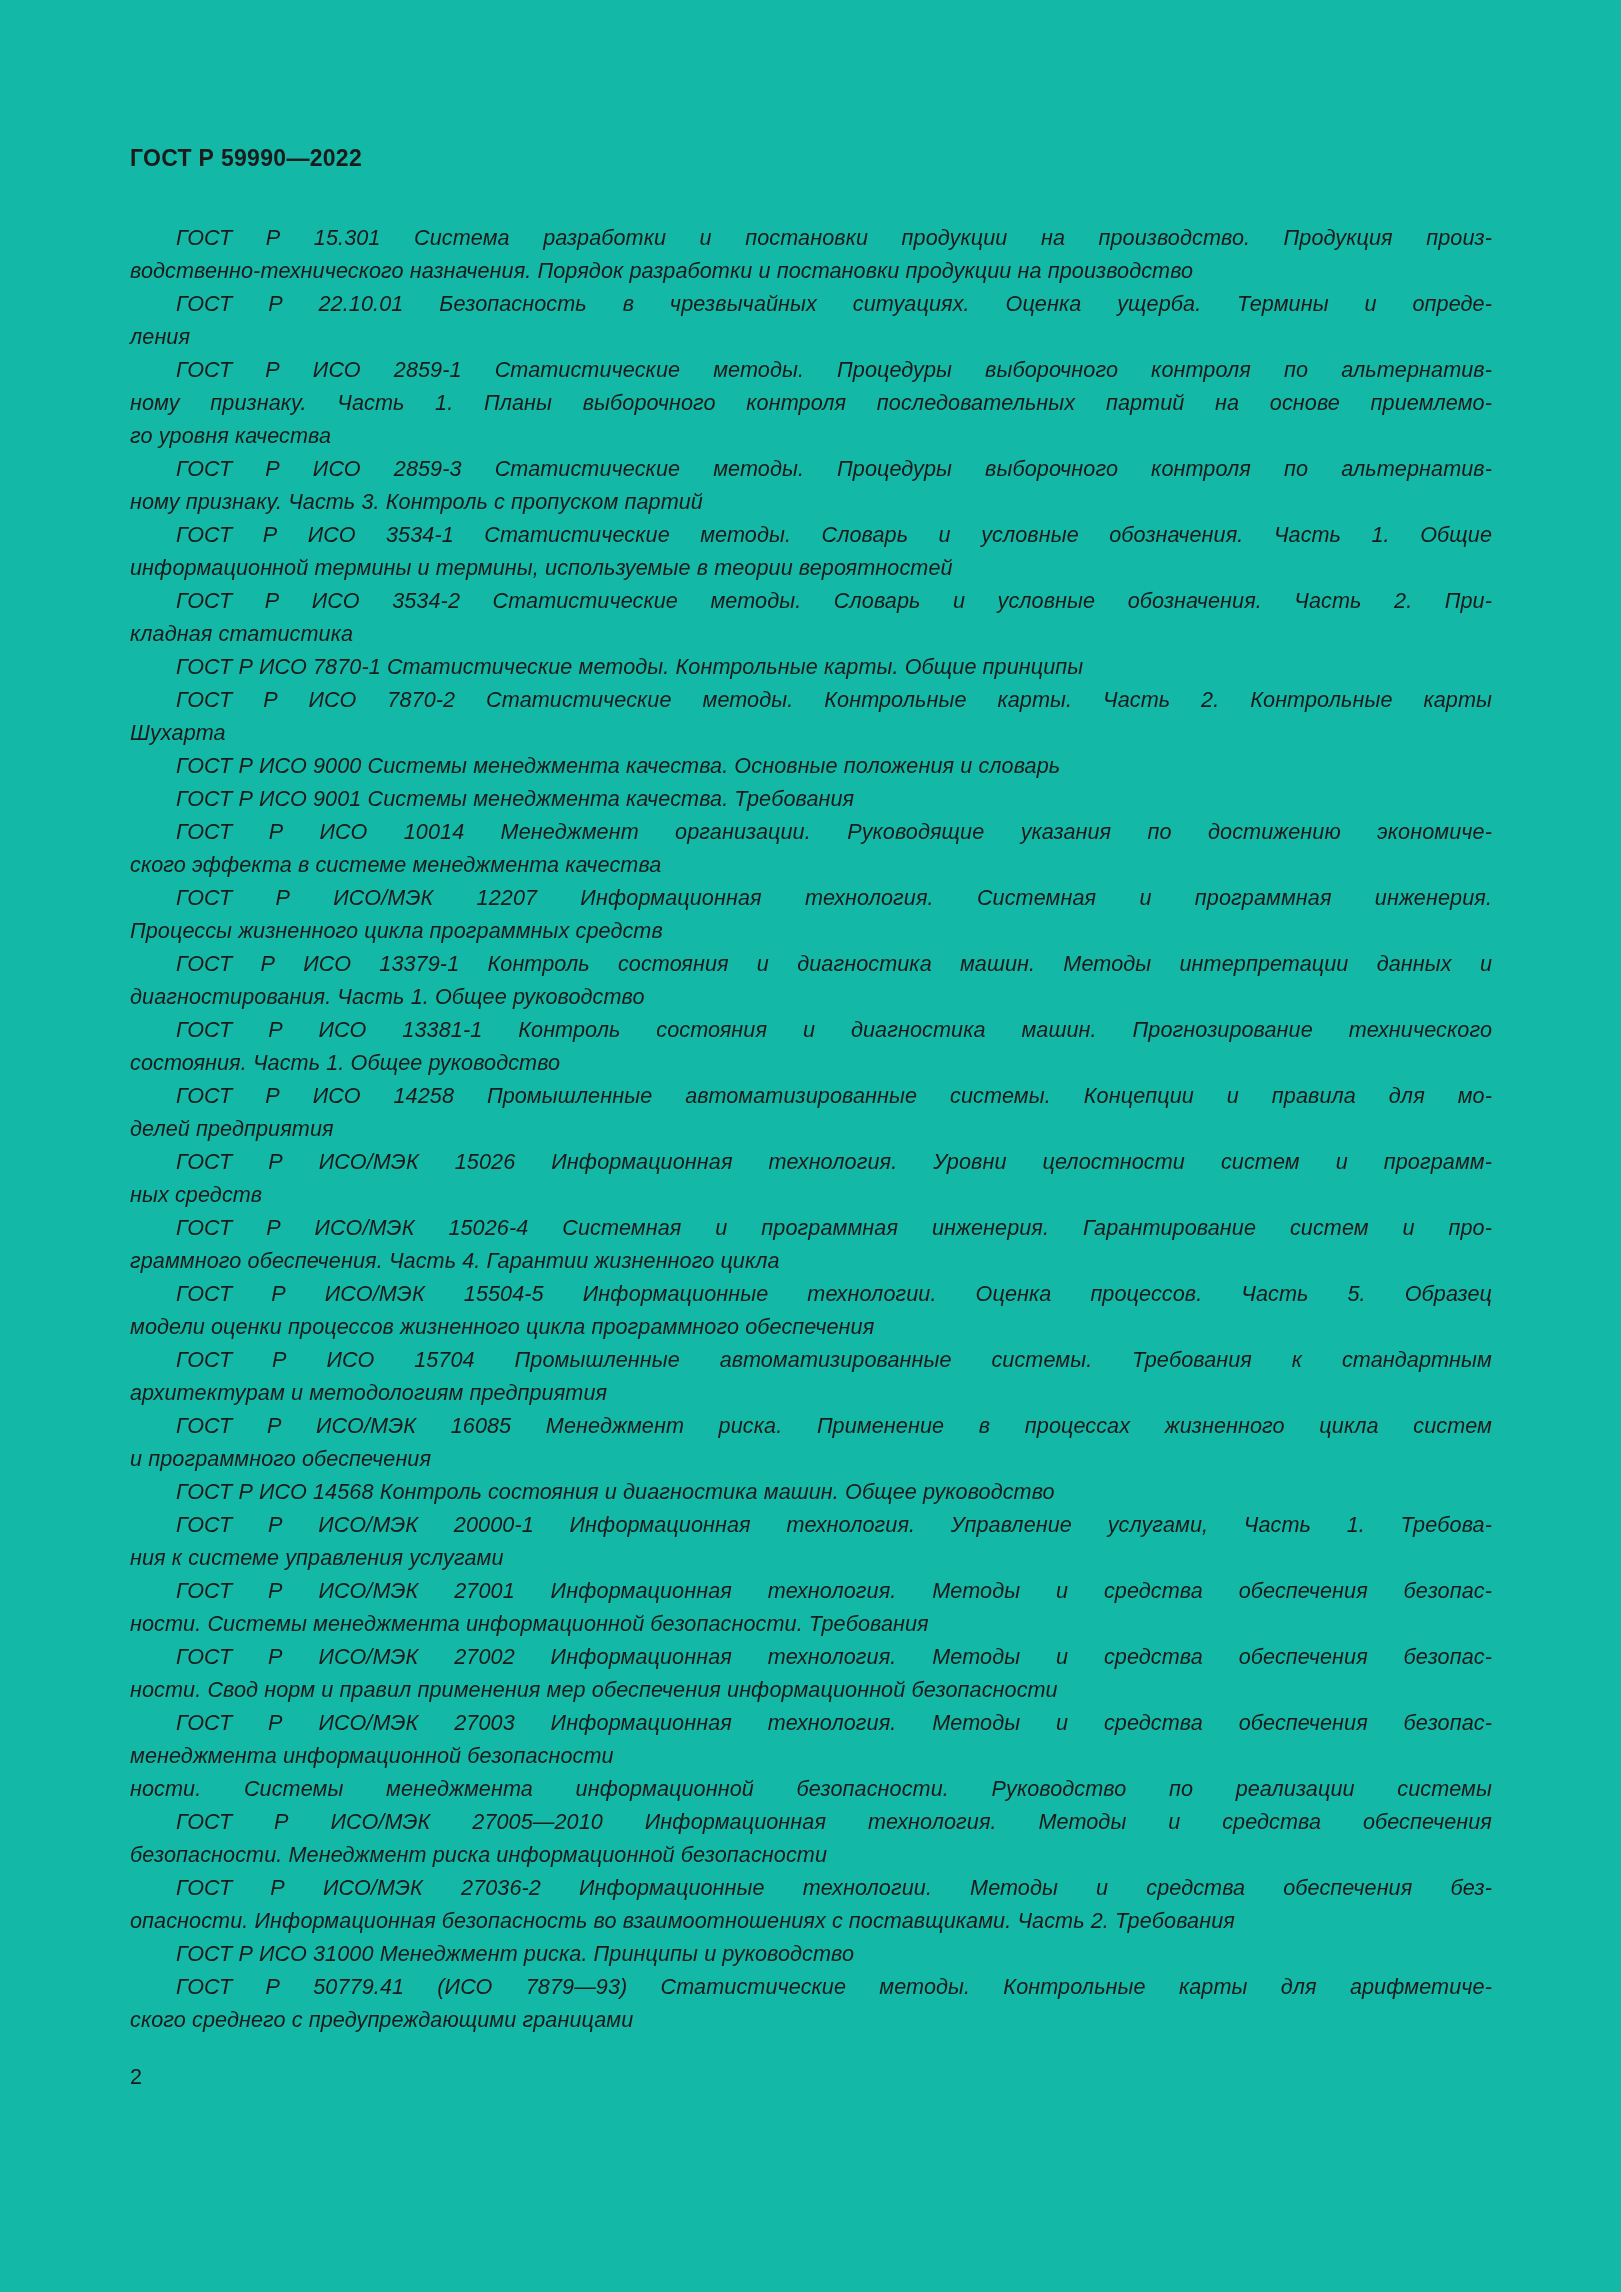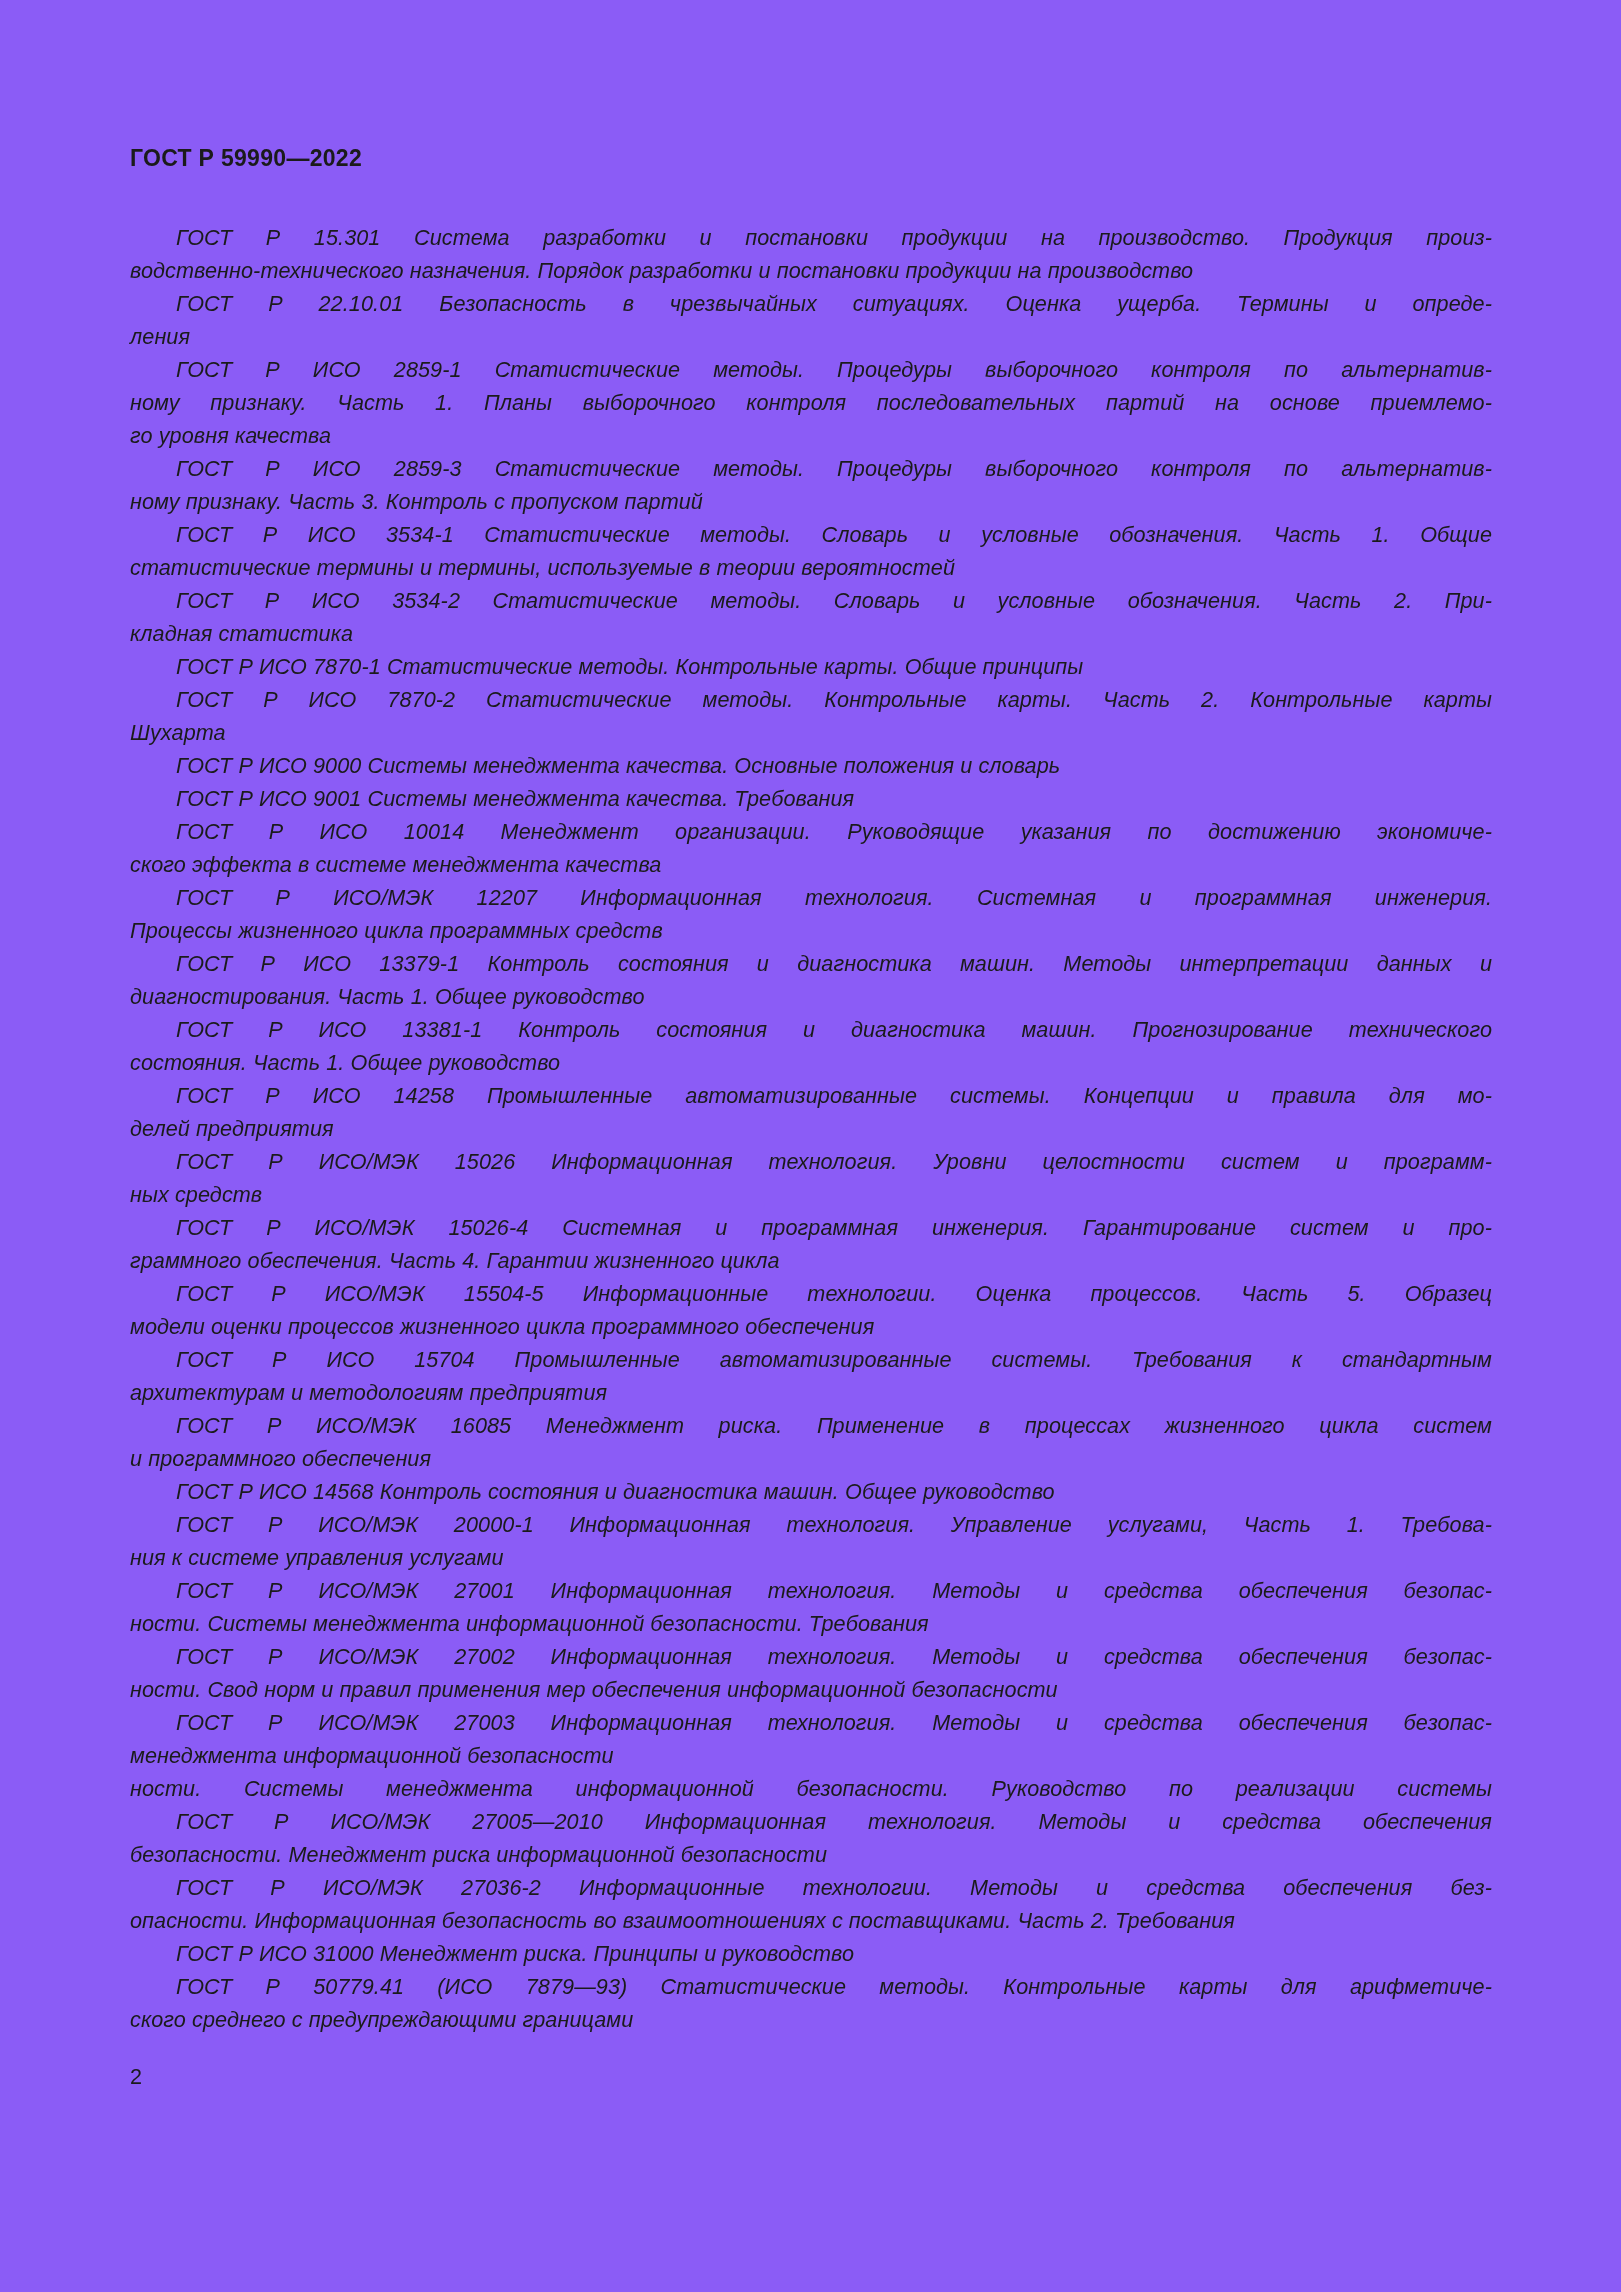--- a/index.html
+++ b/index.html
@@ -5,21 +5,21 @@
   html, body {
     margin: 0;
     padding: 0;
     background: #e8e8e8;
   }
   .page {
     position: relative;
     width: 1621px;
     height: 2293px;
     margin: 0 auto;
-    background: #8b5cf6;
+    background: #14b8a6;
     color: #1b1b1b;
     font-family: "Liberation Sans", sans-serif;
     overflow: hidden;
   }
   .doc-header {
     position: absolute;
     left: 130px;
     top: 145px;
     font-size: 23px;
     font-weight: bold;
@@ -77,21 +77,21 @@
         <span class="line first just">ГОСТ Р ИСО 2859-1 Статистические методы. Процедуры выборочного контроля по альтернатив-</span>
         <span class="line just">ному признаку. Часть 1. Планы выборочного контроля последовательных партий на основе приемлемо-</span>
         <span class="line">го уровня качества</span>
       </p>
       <p>
         <span class="line first just">ГОСТ Р ИСО 2859-3 Статистические методы. Процедуры выборочного контроля по альтернатив-</span>
         <span class="line">ному признаку. Часть 3. Контроль с пропуском партий</span>
       </p>
       <p>
         <span class="line first just">ГОСТ Р ИСО 3534-1 Статистические методы. Словарь и условные обозначения. Часть 1. Общие</span>
-        <span class="line">статистические термины и термины, используемые в теории вероятностей</span>
+        <span class="line">информационной термины и термины, используемые в теории вероятностей</span>
       </p>
       <p>
         <span class="line first just">ГОСТ Р ИСО 3534-2 Статистические методы. Словарь и условные обозначения. Часть 2. При-</span>
         <span class="line">кладная статистика</span>
       </p>
       <p>
         <span class="line first">ГОСТ Р ИСО 7870-1 Статистические методы. Контрольные карты. Общие принципы</span>
       </p>
       <p>
         <span class="line first just">ГОСТ Р ИСО 7870-2 Статистические методы. Контрольные карты. Часть 2. Контрольные карты</span>

